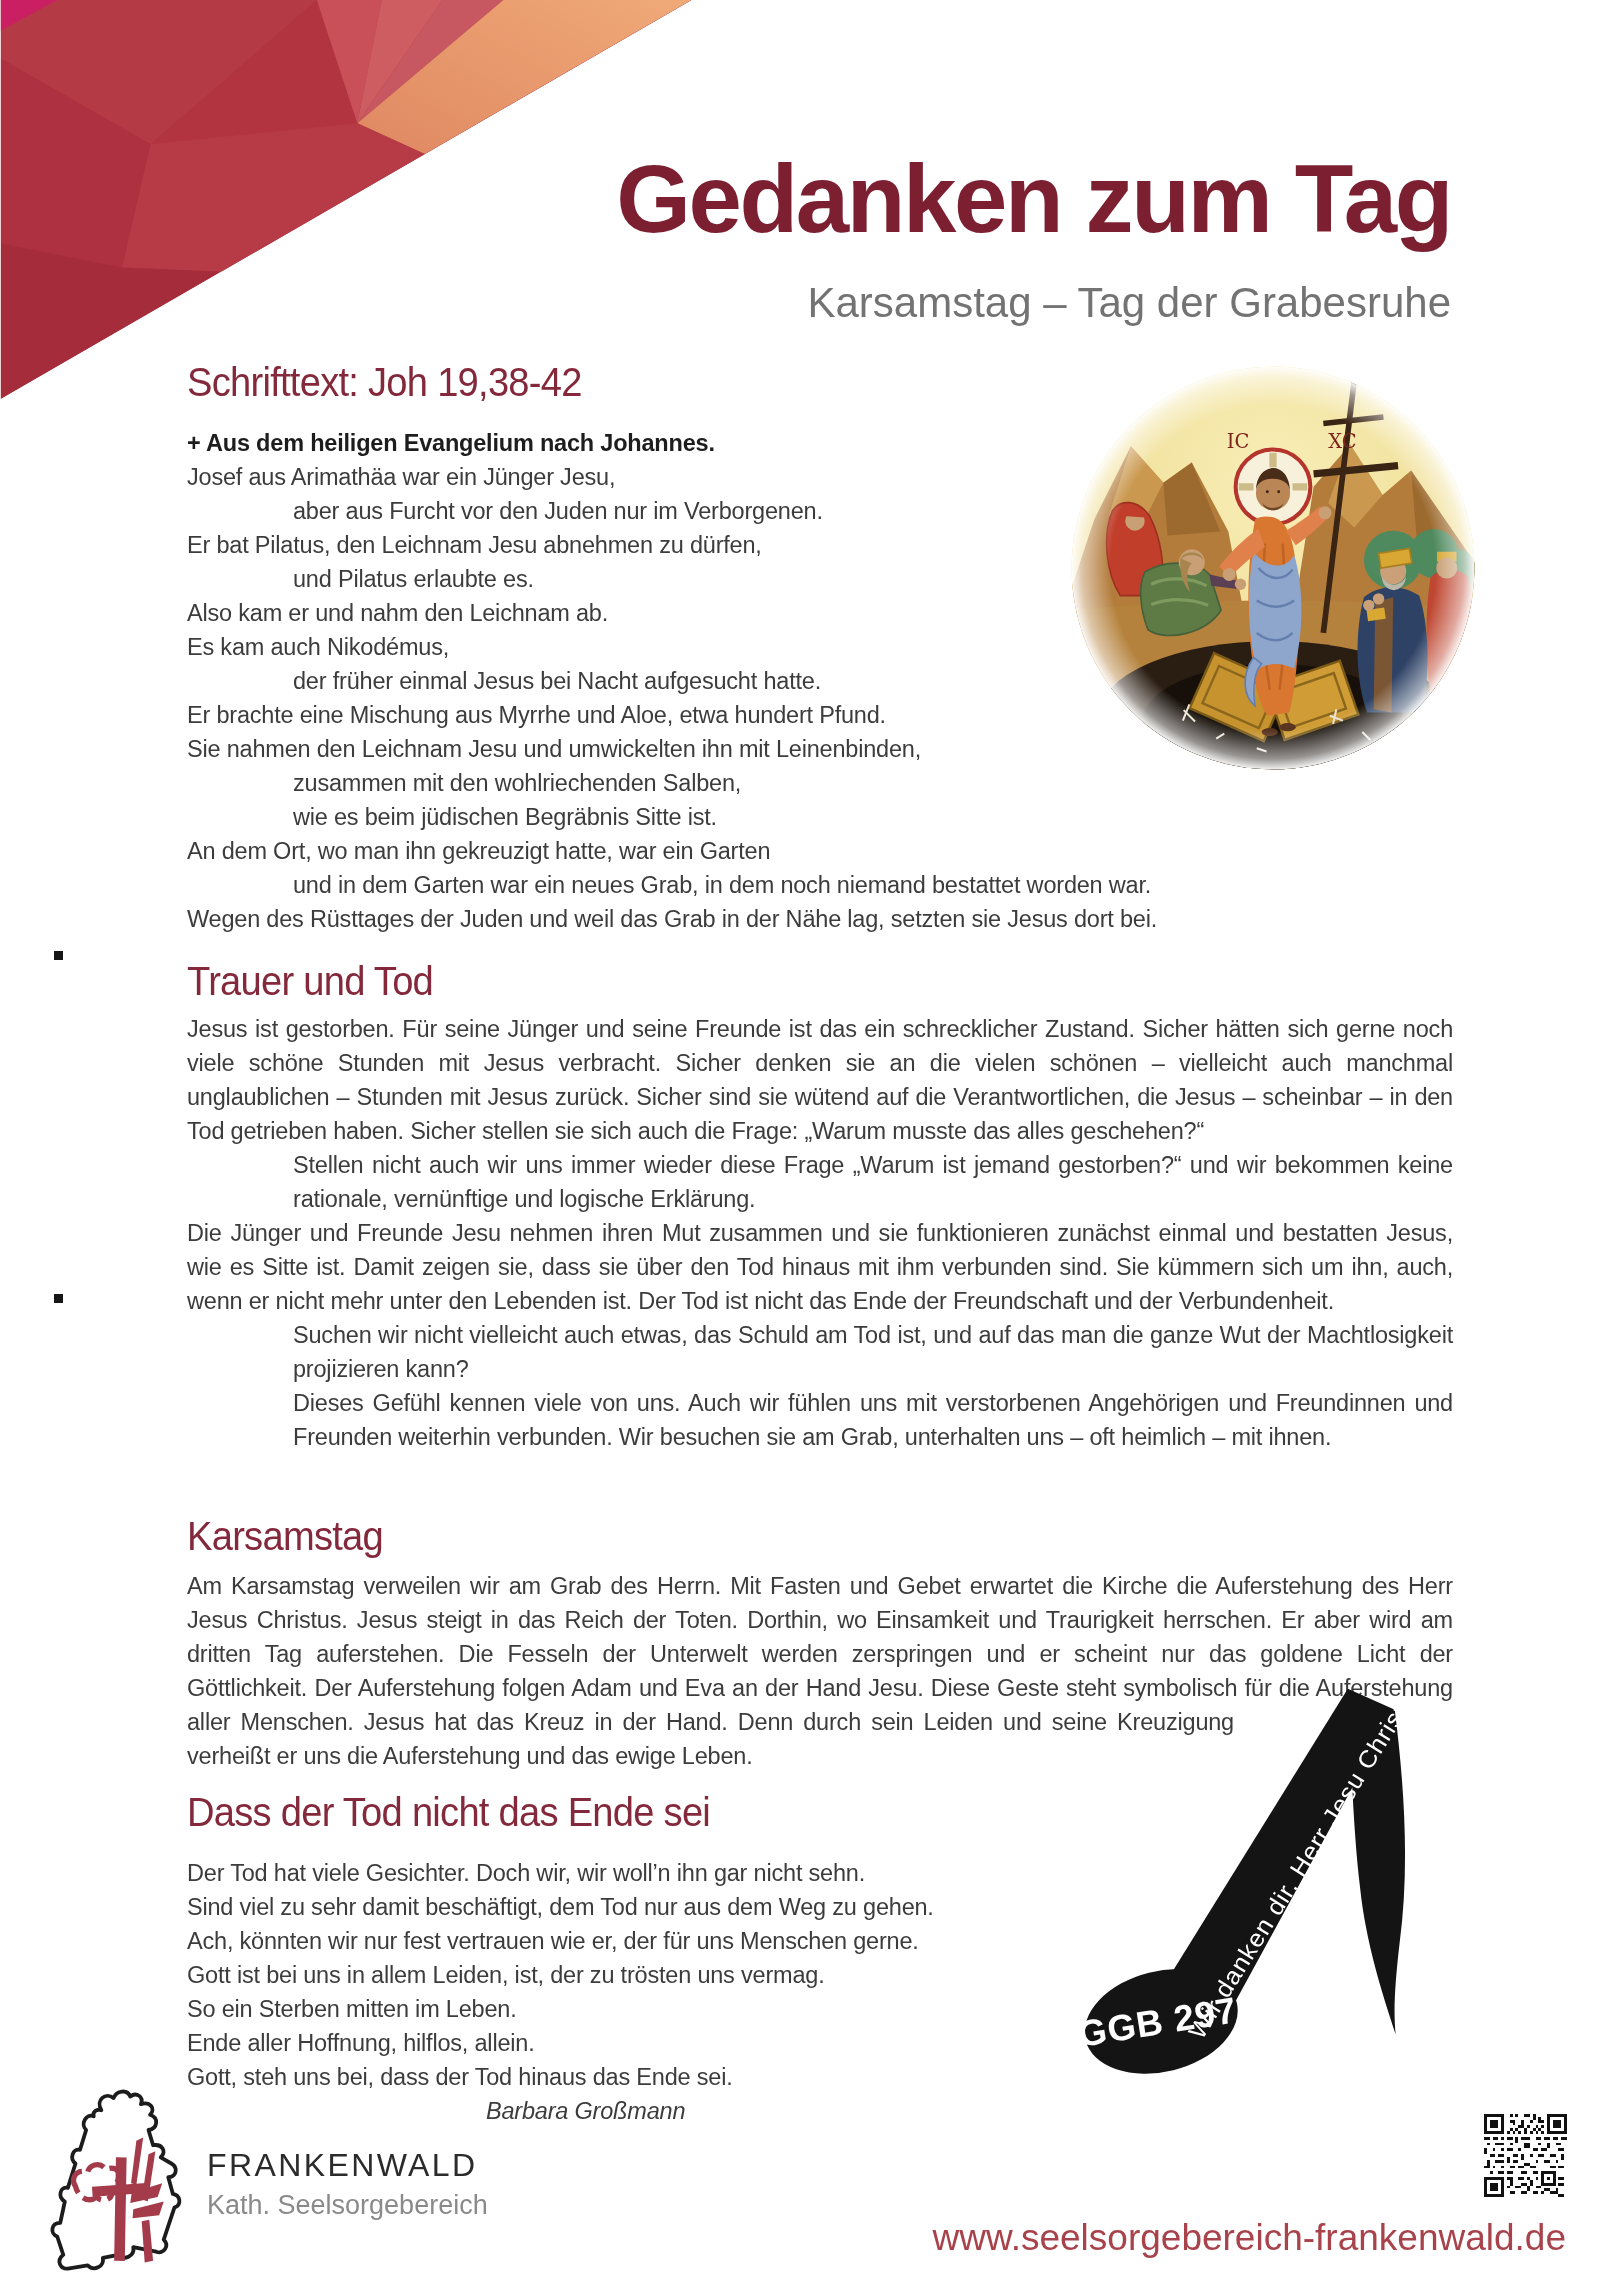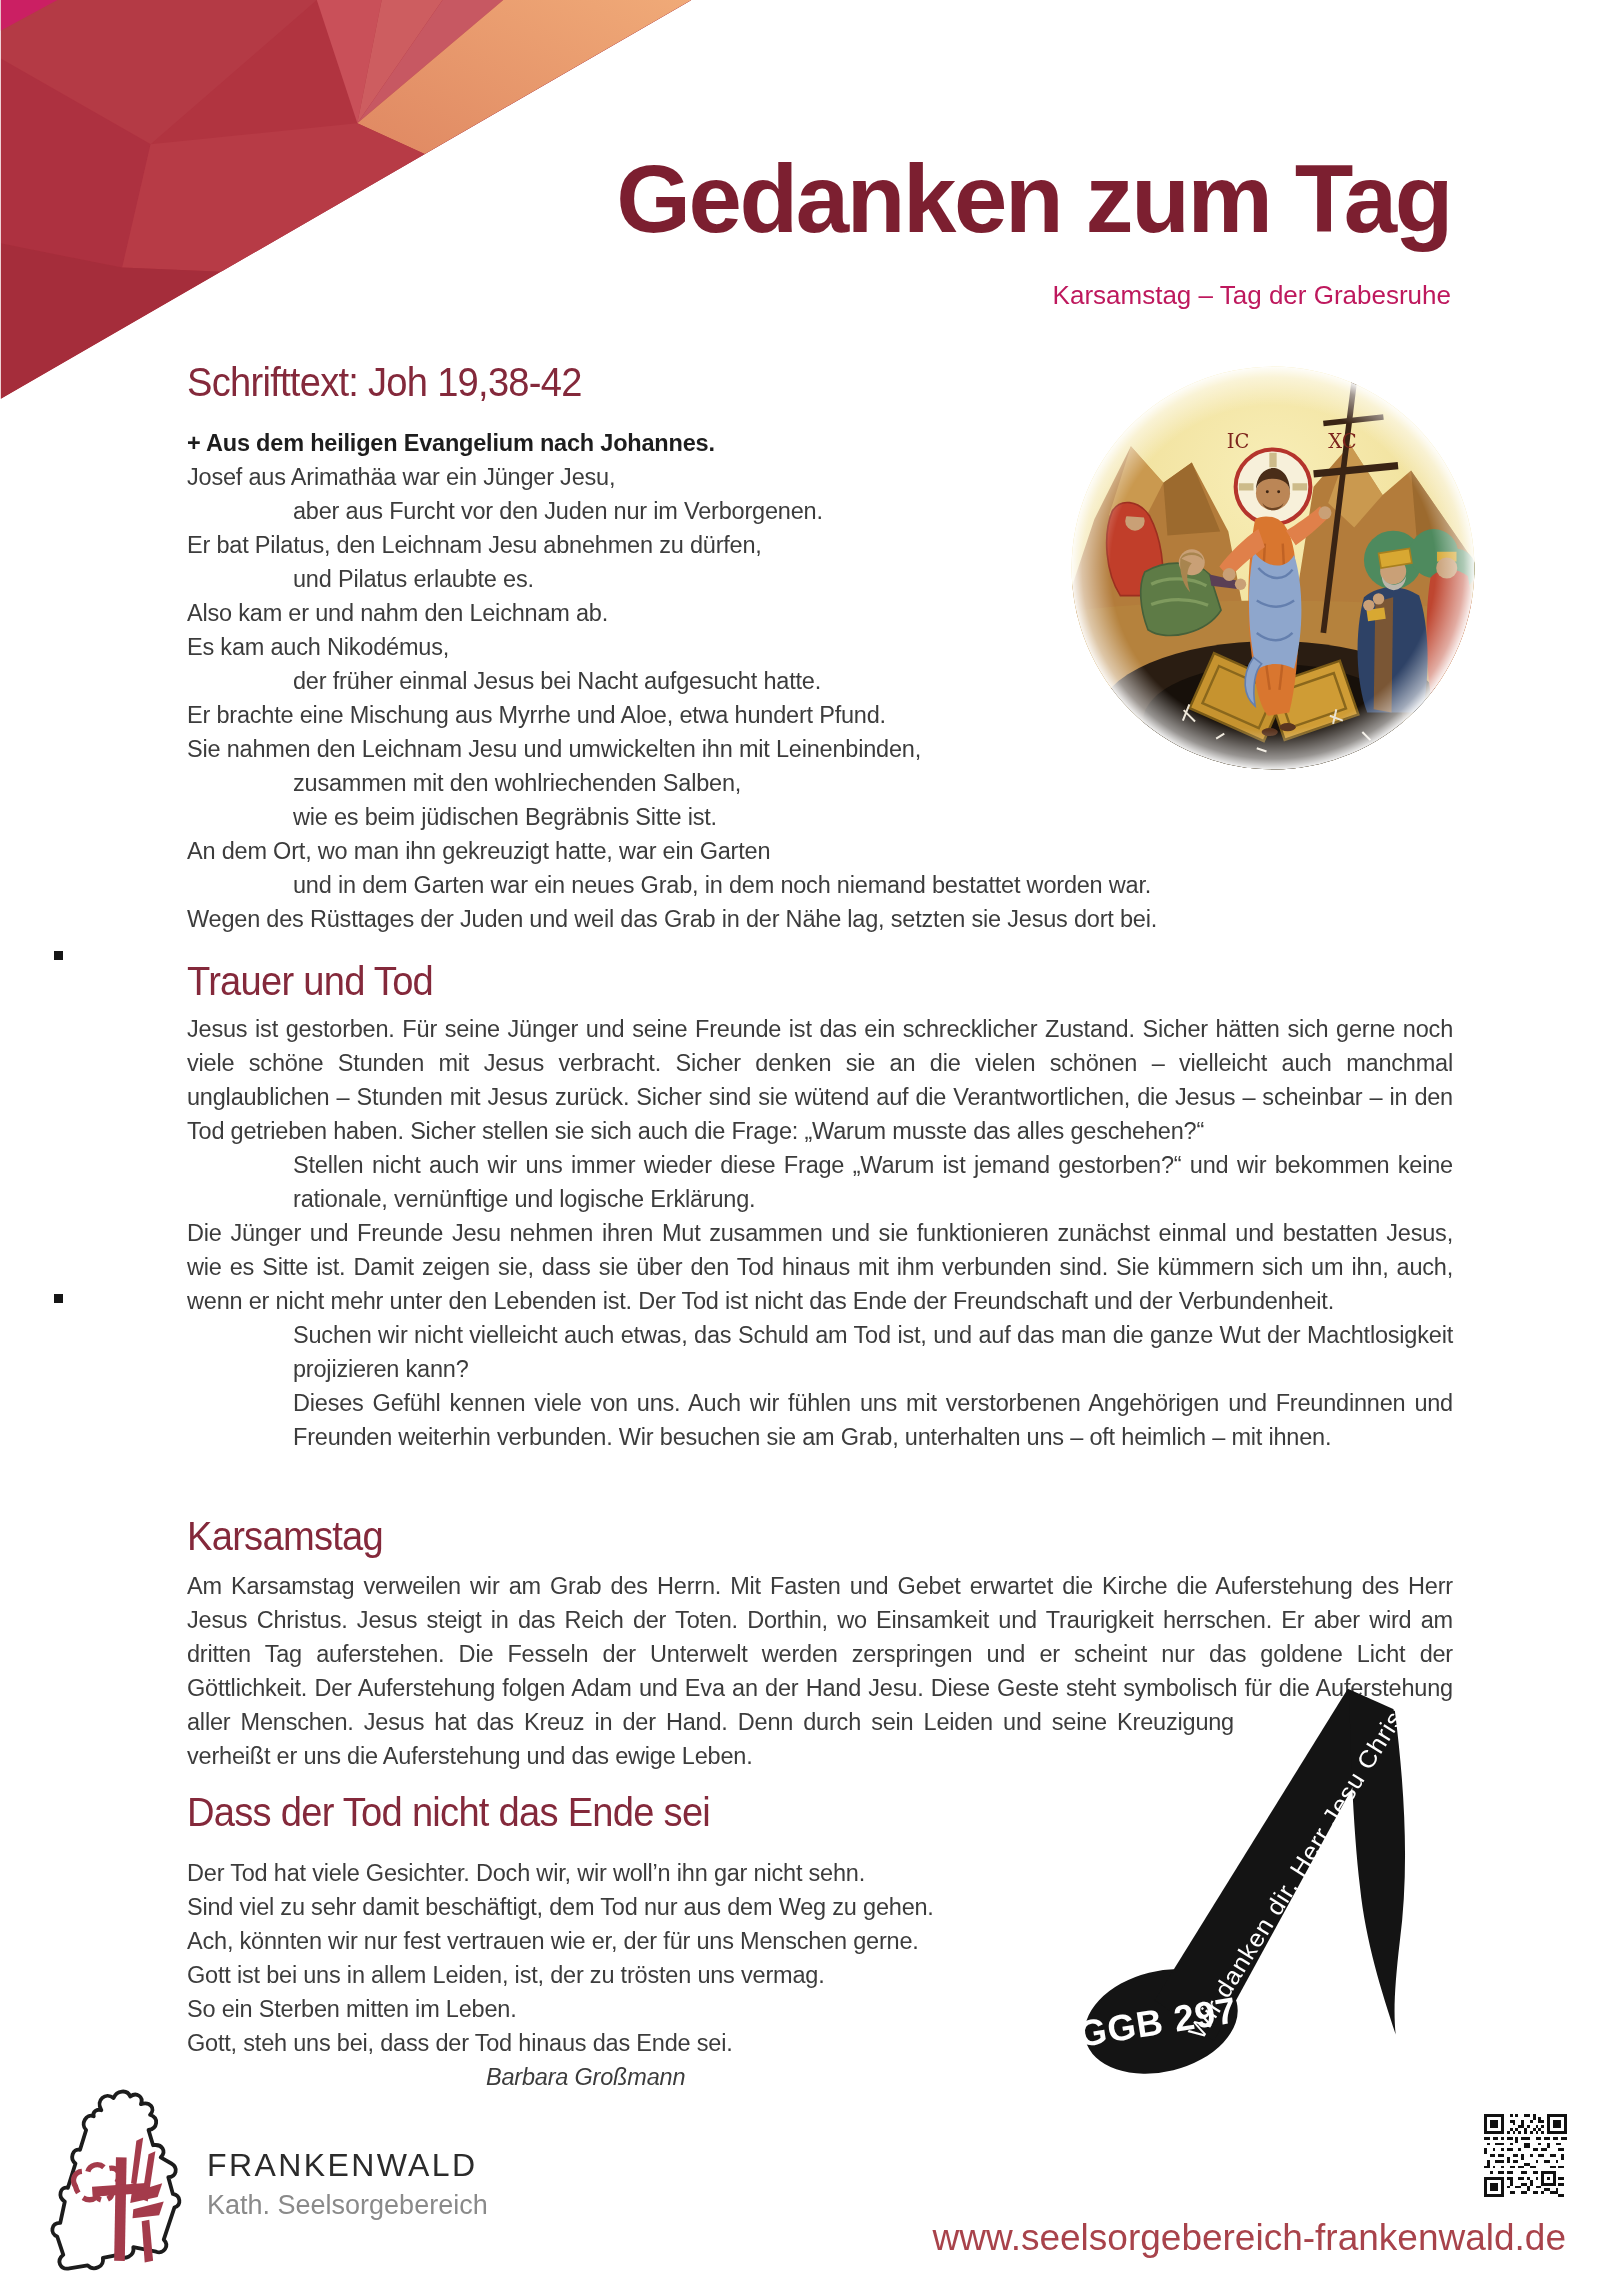--- a/index.html
+++ b/index.html
@@ -4,21 +4,21 @@
 <style>
   html,body{margin:0;padding:0;background:#ffffff;}
   .page{position:relative;width:1623px;height:2295px;background:#ffffff;overflow:hidden;
         font-family:"Liberation Sans",sans-serif;}
   h1,h2,p,div{margin:0;padding:0;}
 
   .banner-svg{position:absolute;left:0;top:0;}
 
   .title{position:absolute;right:172px;top:151px;font-size:96px;font-weight:700;
          color:#7C1F30;letter-spacing:-2.4px;line-height:1;white-space:nowrap;}
-  .subtitle{position:absolute;right:172px;top:282px;font-size:26px;color:#be185d;
+  .subtitle{position:absolute;right:172px;top:282px;font-size:42px;color:#737373;
             line-height:1;white-space:nowrap;}
 
   .sec{position:absolute;left:187px;width:1266px;}
   .heading{font-size:41px;font-weight:400;color:#84293B;letter-spacing:-0.8px;line-height:1;
            transform:scaleX(.93);transform-origin:left center;white-space:nowrap;}
   #sec-scripture{top:362px;}
   #sec-scripture .heading{margin-bottom:23px;}
   #sec-trauer{top:961px;}
   #sec-trauer .heading{margin-bottom:9.7px;}
   #sec-karsamstag{top:1516px;}
@@ -223,20 +223,21 @@
     <text x="98" y="444" transform="rotate(-9 98 444)" text-anchor="middle" fill="#ffffff" font-size="45" font-weight="bold" letter-spacing="1">GGB 297</text>
   </svg>
 
   <section class="sec" id="sec-ende">
     <h2 class="heading">Dass der Tod nicht das Ende sei</h2>
     <div class="body poem-line">Der Tod hat viele Gesichter. Doch wir, wir woll’n ihn gar nicht sehn.</div>
     <div class="body poem-line">Sind viel zu sehr damit beschäftigt, dem Tod nur aus dem Weg zu gehen.</div>
     <div class="body poem-line">Ach, könnten wir nur fest vertrauen wie er, der für uns Menschen gerne.</div>
     <div class="body poem-line">Gott ist bei uns in allem Leiden, ist, der zu trösten uns vermag.</div>
     <div class="body poem-line">So ein Sterben mitten im Leben.</div>
+    <div class="body poem-line">Ende aller Hoffnung, hilflos, allein.</div>
     <div class="body poem-line">Gott, steh uns bei, dass der Tod hinaus das Ende sei.</div>
     <div class="body author">Barbara Großmann</div>
   </section>
 
   <svg class="logo-svg" width="175" height="199" viewBox="0 0 230 250">
     <path d="M78,30 C70,16 84,6 94,14 C98,4 112,2 116,12 C124,6 134,12 130,22 C142,18 150,28 142,36 C154,40 152,54 140,56 L146,76 C158,74 164,84 156,92 L170,100 C180,106 176,118 166,118 L172,140 C182,142 184,154 174,158 L160,200 C168,208 160,220 150,216 L120,210 C122,222 108,228 100,220 L80,224 C82,236 68,242 60,234 L36,238 C24,240 18,228 28,220 L20,196 C10,192 12,178 24,178 L30,150 C20,144 24,130 34,132 L44,100 C36,94 40,80 50,82 L58,56 C50,48 58,34 68,38 C66,32 72,28 78,30 Z" fill="#ffffff" stroke="#1c1c1c" stroke-width="5" stroke-linejoin="round"></path>
     <path d="M44,130 C36,118 48,106 60,112 C62,100 78,98 84,108 C96,102 106,112 100,122 C108,128 102,140 92,138 C92,148 78,152 72,144 C62,152 48,146 44,130 Z" fill="none" stroke="#a43b4b" stroke-width="7" stroke-dasharray="26 9"></path>
     <rect x="96" y="92" width="14" height="136" fill="#a43b4b" transform="rotate(1 103 160)"></rect>
     <rect x="66" y="128" width="76" height="13" fill="#a43b4b" transform="rotate(-4 104 134)"></rect>
     <path d="M124,70 L133,66 L124,128 L117,126 Z" fill="#a43b4b"></path>

